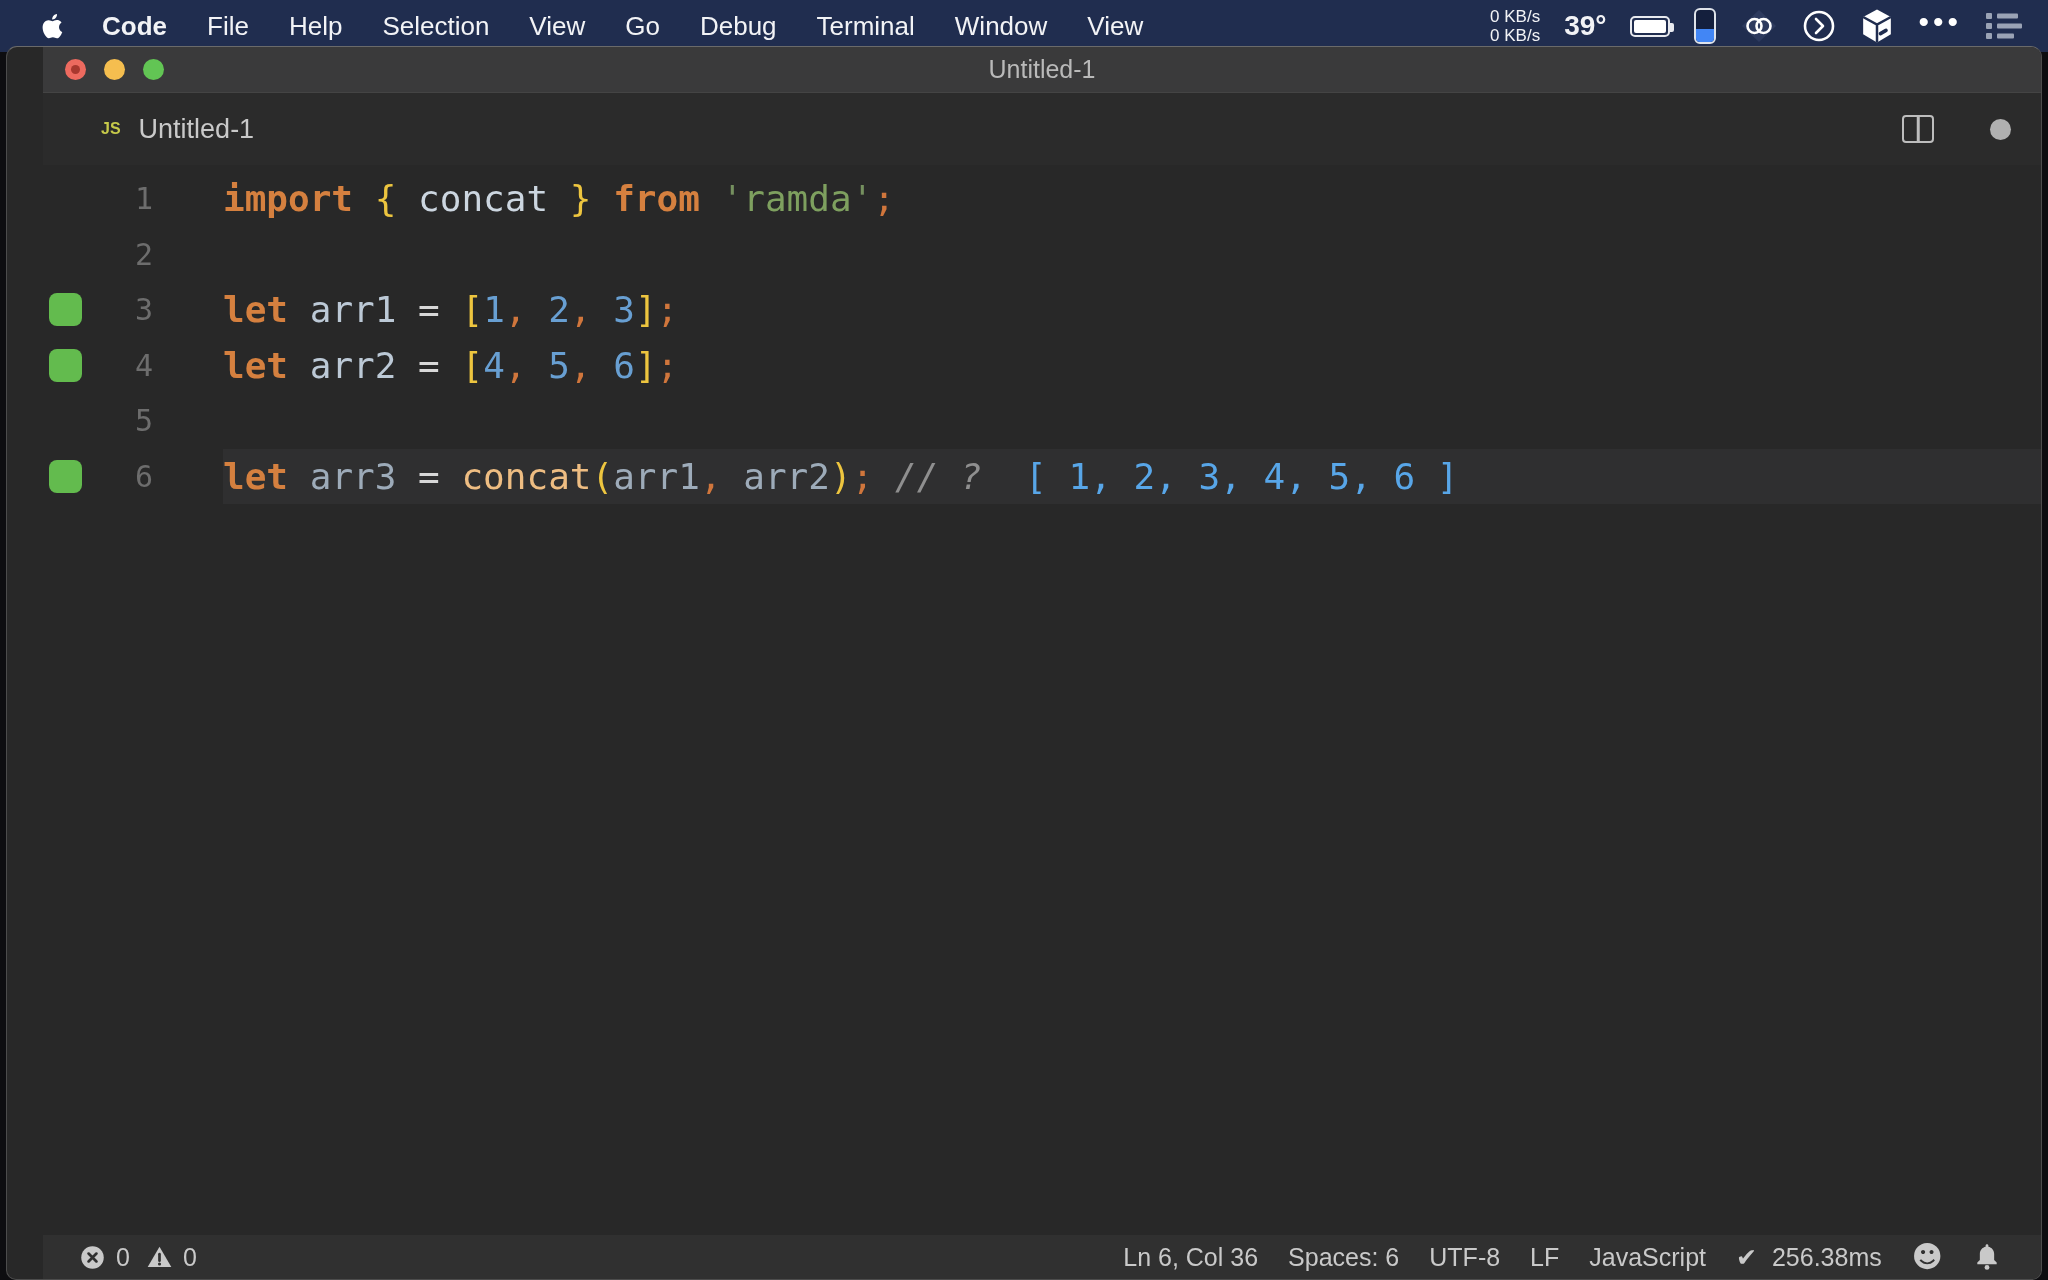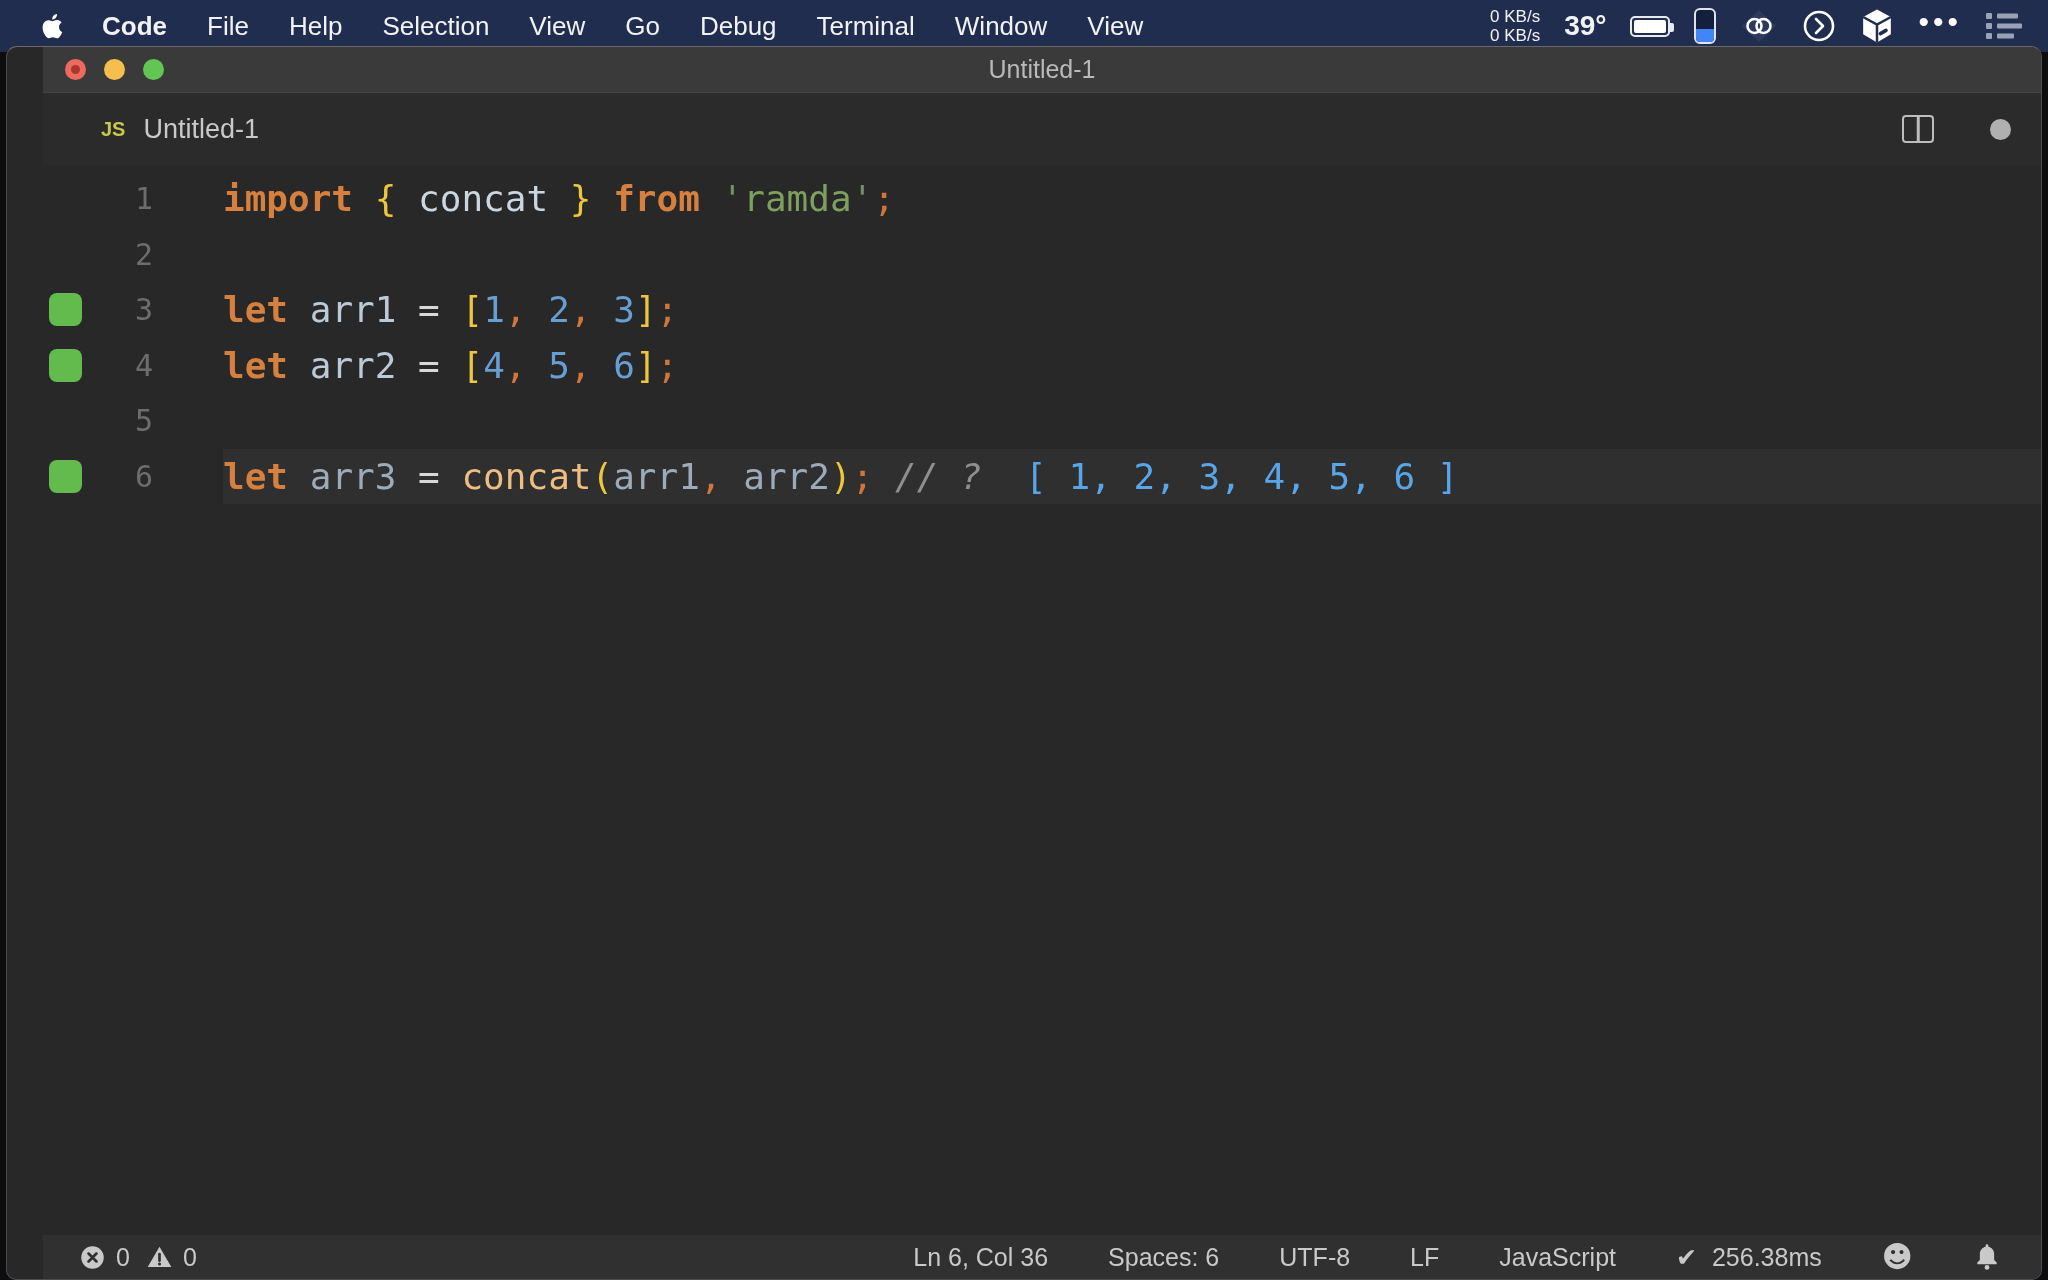--- a/index.html
+++ b/index.html
@@ -40,21 +40,21 @@
   .tl { width:21px; height:21px; border-radius:50%; position:relative; }
   .tl.red { background:#ed6a5f; }
   .tl.red::after { content:""; position:absolute; left:6px; top:6px; width:9px; height:9px;
                    border-radius:50%; background:#a8382f; }
   .tl.yellow { background:#f5be4f; }
   .tl.green { background:#62c554; }
   .wtitle { color:#b9b9b9; font-size:25px; }
 
   .tabrow { height:72px; background:#2b2b2b; flex:0 0 auto; display:flex;
             align-items:center; padding:0 30px 0 58px; }
-  .jsicon { font-weight:bold; font-size:20px; margin-right:18px; }
+  .jsicon { font-weight:bold; font-size:16px; margin-right:18px; }
   .tablabel { color:#c9c9c9; font-size:27px; }
   .tab-actions { margin-left:auto; display:flex; align-items:center; gap:56px; }
   .split { width:32px; height:28px; border:2.5px solid #bdbdbd; border-radius:4px;
            position:relative; display:block; }
   .split::after { content:""; position:absolute; left:50%; top:0; bottom:0; width:2.5px;
                   background:#bdbdbd; transform:translateX(-50%); }
   .dirty { width:21px; height:21px; border-radius:50%; background:#b0b0b0; display:block; }
 
   
   .editor { flex:1 1 auto; background:#282828; padding-top:6px; overflow:hidden;
@@ -67,21 +67,21 @@
   .code-text { flex:1 1 auto; margin-left:70px; font-size:36px; white-space:pre;
                line-height:55.5px; }
   .code-row.current .code-text { background:#2f2f30; }
   .code-text span { white-space:pre; }
 
   
   .statusbar { height:44px; background:#303030; flex:0 0 auto; display:flex;
                align-items:center; color:#c9c9c9; font-size:25px;
                padding:0 40px 0 36px; }
   .sb-left { display:flex; align-items:center; gap:10px; }
-  .sb-right { margin-left:auto; display:flex; align-items:center; gap:60px; }
+  .sb-right { margin-left:auto; display:flex; align-items:center; gap:30px; }
   .sb-item { white-space:nowrap; }
   .icn { display:inline-flex; align-items:center; }
   .smiley { font-family:"DejaVu Sans", sans-serif; font-size:30px; color:#c9c9c9; line-height:1; }
 </style>
 </head>
 <body>
 
 <div class="desktop">
 
   <div class="menubar">

